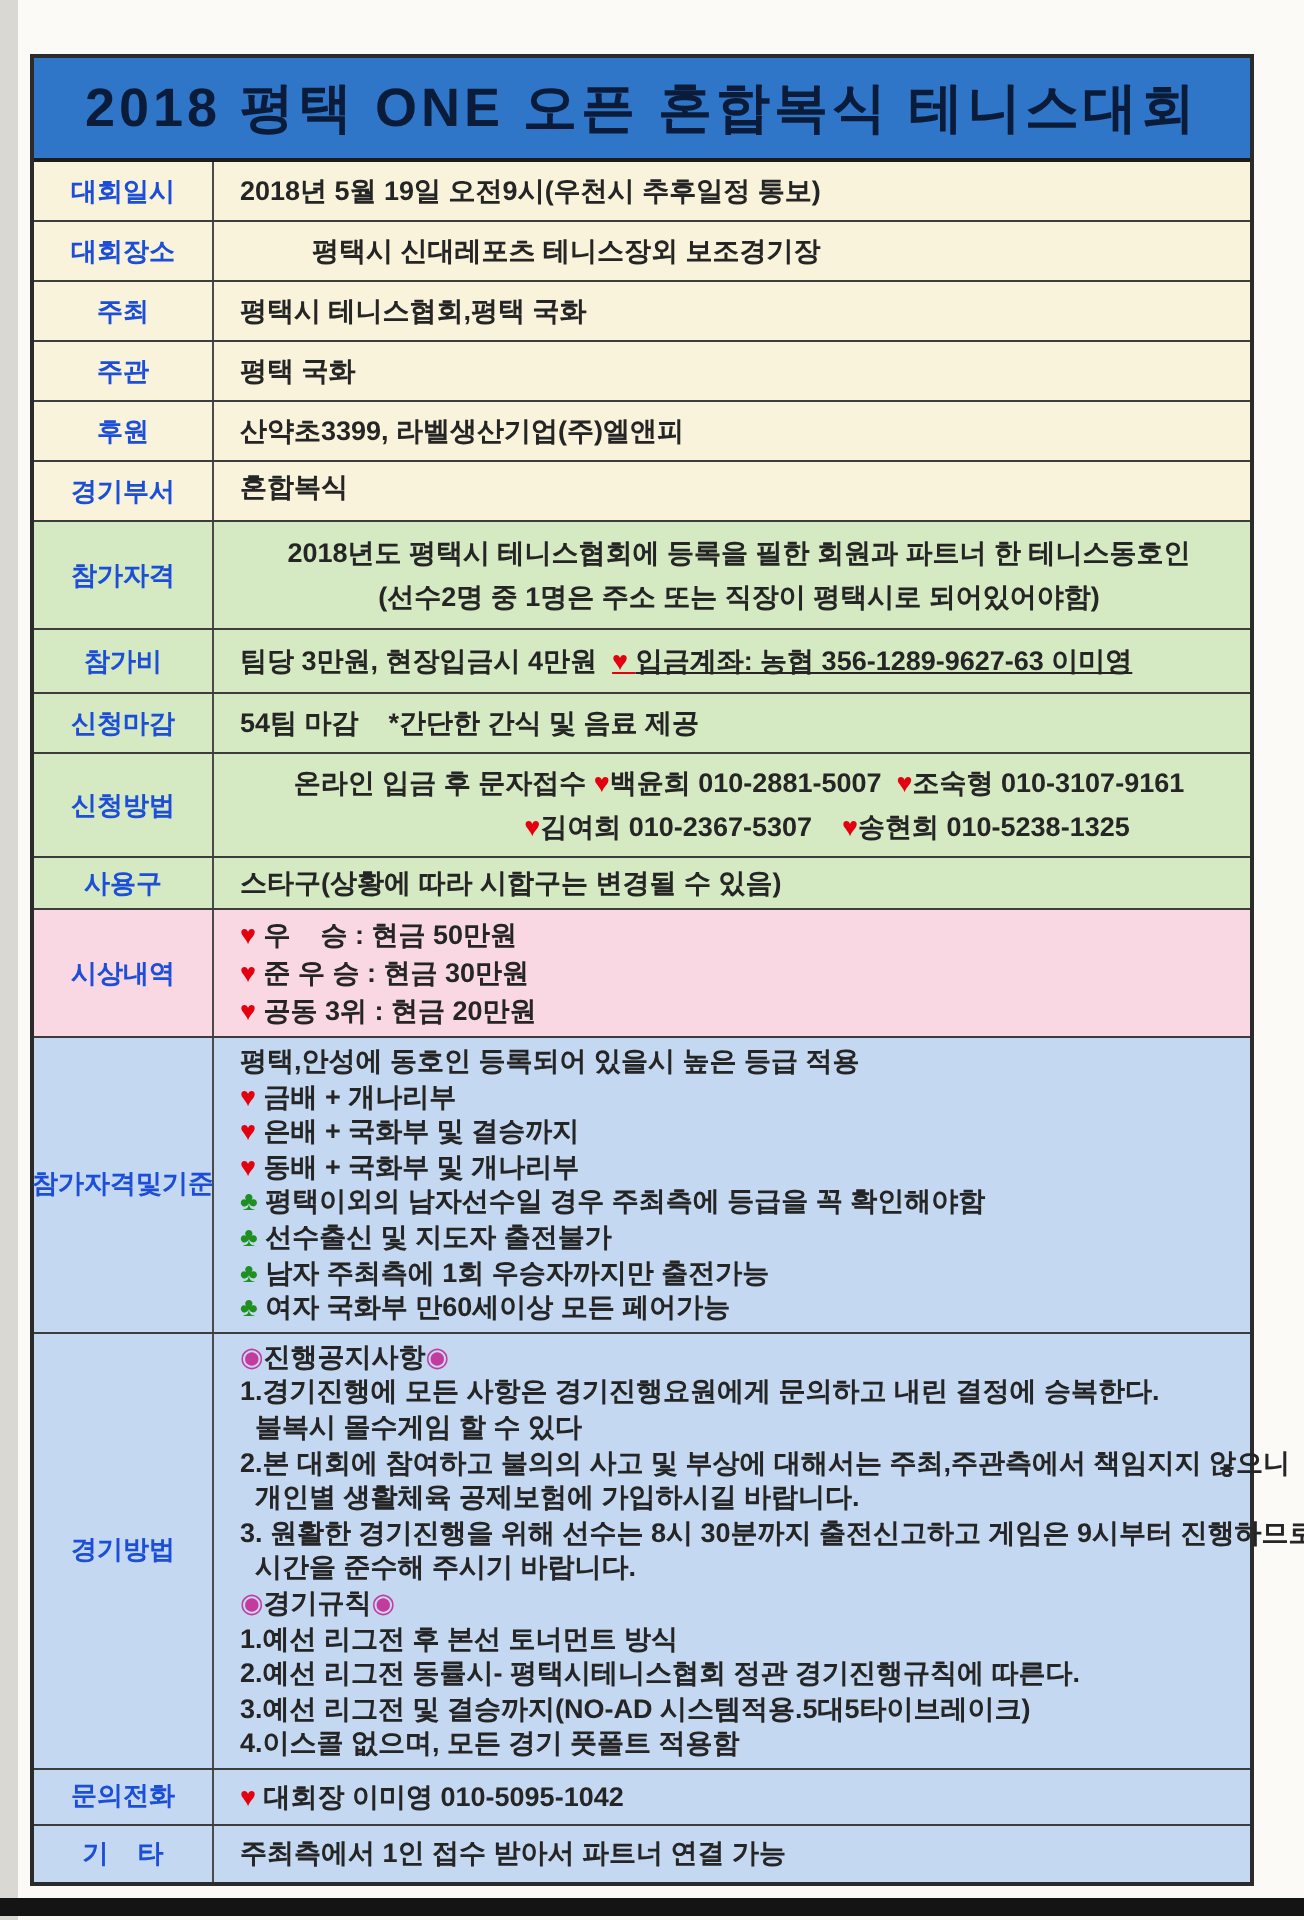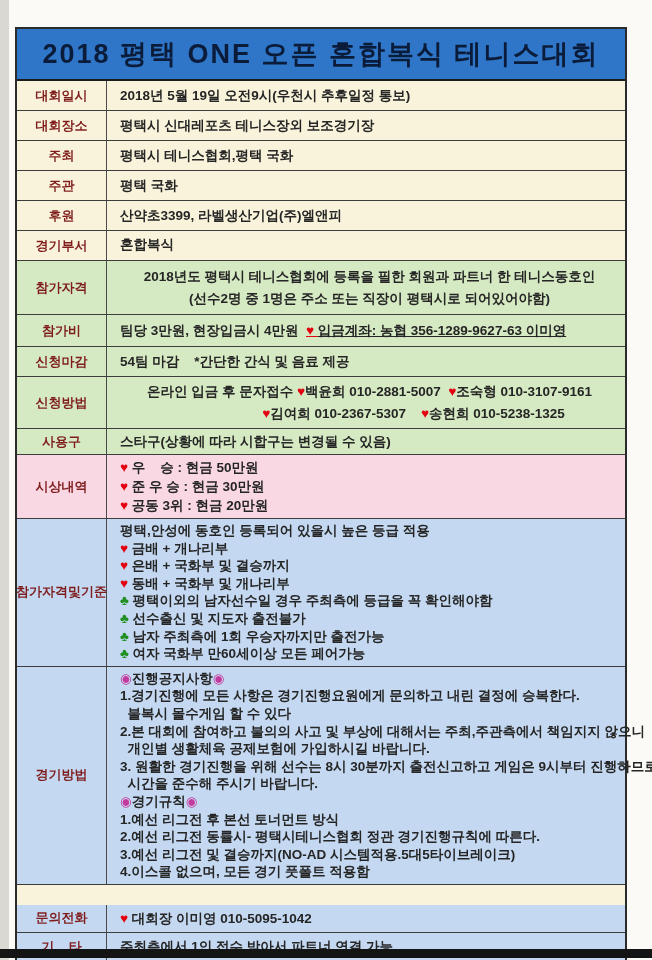--- a/index.html
+++ b/index.html
@@ -35,21 +35,21 @@
   .row{
     display:flex;
     border-bottom:1px solid #3d3d3d;
     box-sizing:border-box;
   }
   .row:last-child{border-bottom:none;}
   .row-label{
     width:90px;min-width:90px;
     border-right:1px solid #4a4a4a;
     display:flex;align-items:center;justify-content:center;
-    font-size:13px;font-weight:bold;color:#7f1d1d;
+    font-size:13px;font-weight:bold;color:#1d4ed8;
     white-space:pre;text-align:center;
     box-sizing:border-box;
   }
   .row-content{
     flex:1;
     display:flex;flex-direction:column;justify-content:center;
     padding:3px 6px 3px 13px;
     box-sizing:border-box;
   }
   .line{
@@ -75,21 +75,21 @@
 
 <div class="board">
   <div class="title-bar">2018 평택 ONE 오픈 혼합복식 테니스대회</div>
   <div id="rows">
       <div class="row sec-cream" style="min-height: 30px;">
         <div class="row-label">대회일시</div>
         <div class="row-content">
           <div class="line">2018년 5월 19일 오전9시(우천시 추후일정 통보)</div>
         </div>
       </div>
-      <div class="row sec-cream" style="min-height: 30px;">
+      <div class="row sec-cream" style="min-height: 30px; gap: 36px;">
         <div class="row-label">대회장소</div>
         <div class="row-content">
           <div class="line">평택시 신대레포츠 테니스장외 보조경기장</div>
         </div>
       </div>
       <div class="row sec-cream" style="min-height: 30px;">
         <div class="row-label">주최</div>
         <div class="row-content">
           <div class="line">평택시 테니스협회,평택 국화</div>
         </div>
@@ -175,21 +175,21 @@
           <div class="line">  개인별 생활체육 공제보험에 가입하시길 바랍니다.</div>
           <div class="line">3. 원활한 경기진행을 위해 선수는 8시 30분까지 출전신고하고 게임은 9시부터 진행하므로</div>
           <div class="line">  시간을 준수해 주시기 바랍니다.</div>
           <div class="line"><span class="marker">◉</span><span>경기규칙</span><span class="marker">◉</span></div>
           <div class="line">1.예선 리그전 후 본선 토너먼트 방식</div>
           <div class="line">2.예선 리그전 동률시- 평택시테니스협회 정관 경기진행규칙에 따른다.</div>
           <div class="line">3.예선 리그전 및 결승까지(NO-AD 시스템적용.5대5타이브레이크)</div>
           <div class="line">4.이스콜 없으며, 모든 경기 풋폴트 적용함</div>
         </div>
       </div>
-      <div class="row sec-blue" style="min-height: 28px; margin-top: 20px;">
+      <div class="row sec-blue" style="min-height: 28px;">
         <div class="row-label">문의전화</div>
         <div class="row-content">
           <div class="line"><span class="heart">♥</span><span> 대회장 이미영 010-5095-1042</span></div>
         </div>
       </div>
       <div class="row sec-blue" style="min-height: 28px;">
         <div class="row-label">기    타</div>
         <div class="row-content">
           <div class="line">주최측에서 1인 접수 받아서 파트너 연결 가능</div>
         </div>

